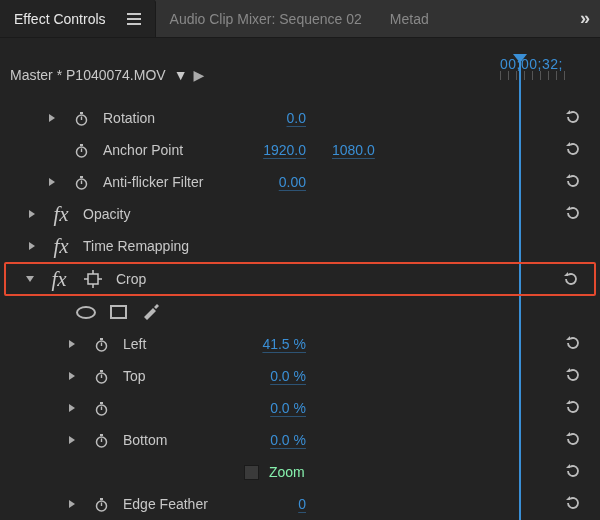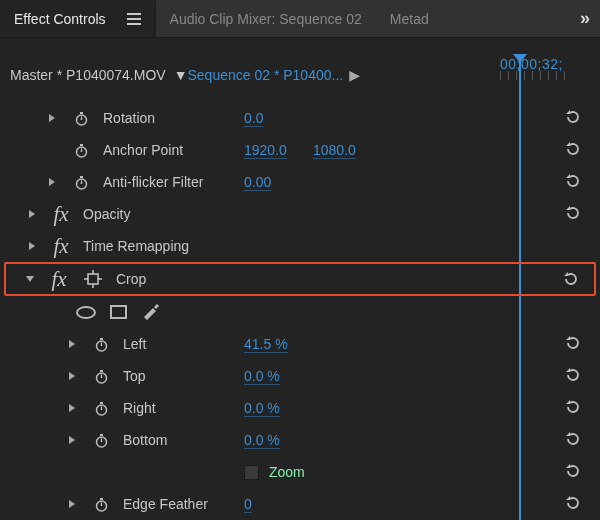--- a/index.html
+++ b/index.html
@@ -166,21 +166,21 @@
     text-decoration: underline;
     text-decoration-color: rgba(58,143,214,0.45);
     text-underline-offset: 3px;
     min-width: 62px;
   }
   .prop-value2 {
     color: #3a8fd6;
     text-decoration: underline;
     text-decoration-color: rgba(58,143,214,0.45);
     text-underline-offset: 3px;
-    margin-left: 7px;
+    margin-left: 26px;
   }
   .reset-icon {
     position: absolute;
     right: 14px;
     top: 6px;
   }
   .crop-target-icon {
     width: 24px;
     display: inline-flex;
     justify-content: center;
@@ -208,21 +208,21 @@
     display: inline-block;
     width: 15px;
     height: 15px;
     background: #3a3a3a;
     border: 1px solid #1a1a1a;
     margin-right: 10px;
   }
   .zoom-label {
     color: #86efac;
   }
-  .vals-col { position: absolute; left: 240px; display: flex; align-items: center; }
+  .vals-col { position: absolute; left: 240px; display: flex; align-items: center; text-align: right; }
 </style>
 </head>
 <body>
 
 <div class="tabs">
   <div class="tab active">
     <span>Effect Controls</span>
     <span class="tab-menu-icon">
         <span></span>
         <span></span>
@@ -234,21 +234,20 @@
   </div>
   <div class="tab">
     <span>Metad</span>
   </div>
   <div class="tab-overflow">»</div>
 </div>
 
 <div class="header-row">
   <span class="master-label">Master * P1040074.MOV</span>
   <span style="color:#c8c8c8;margin-left:8px">▼</span>
-  <span class="seq-label">Sequence 02 * P10400...</span>
   <span class="play-head-icon">▶</span>
   <div class="timecode-area">
     <span class="tc-text">00;00;32;</span>
     <div class="playhead-marker"></div>
     <div class="playhead-line"></div>
     <div class="ruler-ticks">
         <i></i>
         <i></i>
         <i></i>
         <i></i>
@@ -457,21 +456,20 @@
           <path d="M2 1 L8 5 L2 9 Z" fill="#aaa"></path>
         </svg>
       </span>
     <span class="stopwatch">
         <svg width="15" height="15" viewBox="0 0 15 15">
           <circle cx="7.5" cy="9" r="5" fill="none" stroke="#bcbcbc" stroke-width="1.5"></circle>
           <rect x="6" y="1" width="3" height="2" fill="#bcbcbc"></rect>
           <line x1="7.5" y1="9" x2="7.5" y2="5.5" stroke="#bcbcbc" stroke-width="1.4"></line>
         </svg>
       </span>
-    <span class="prop-name">Right</span>
     <div class="vals-col">
         <span class="prop-value">0.0 %</span>
       </div>
     <span class="reset-icon"><svg width="18" height="18" viewBox="0 0 18 18">
           <path d="M4 9 a5 5 0 1 0 2 -4" fill="none" stroke="#bcbcbc" stroke-width="1.8"></path>
           <path d="M6 2 L6 6 L2 6 Z" fill="#bcbcbc"></path>
         </svg></span>
   </div>
 
   <div class="prop-row">

